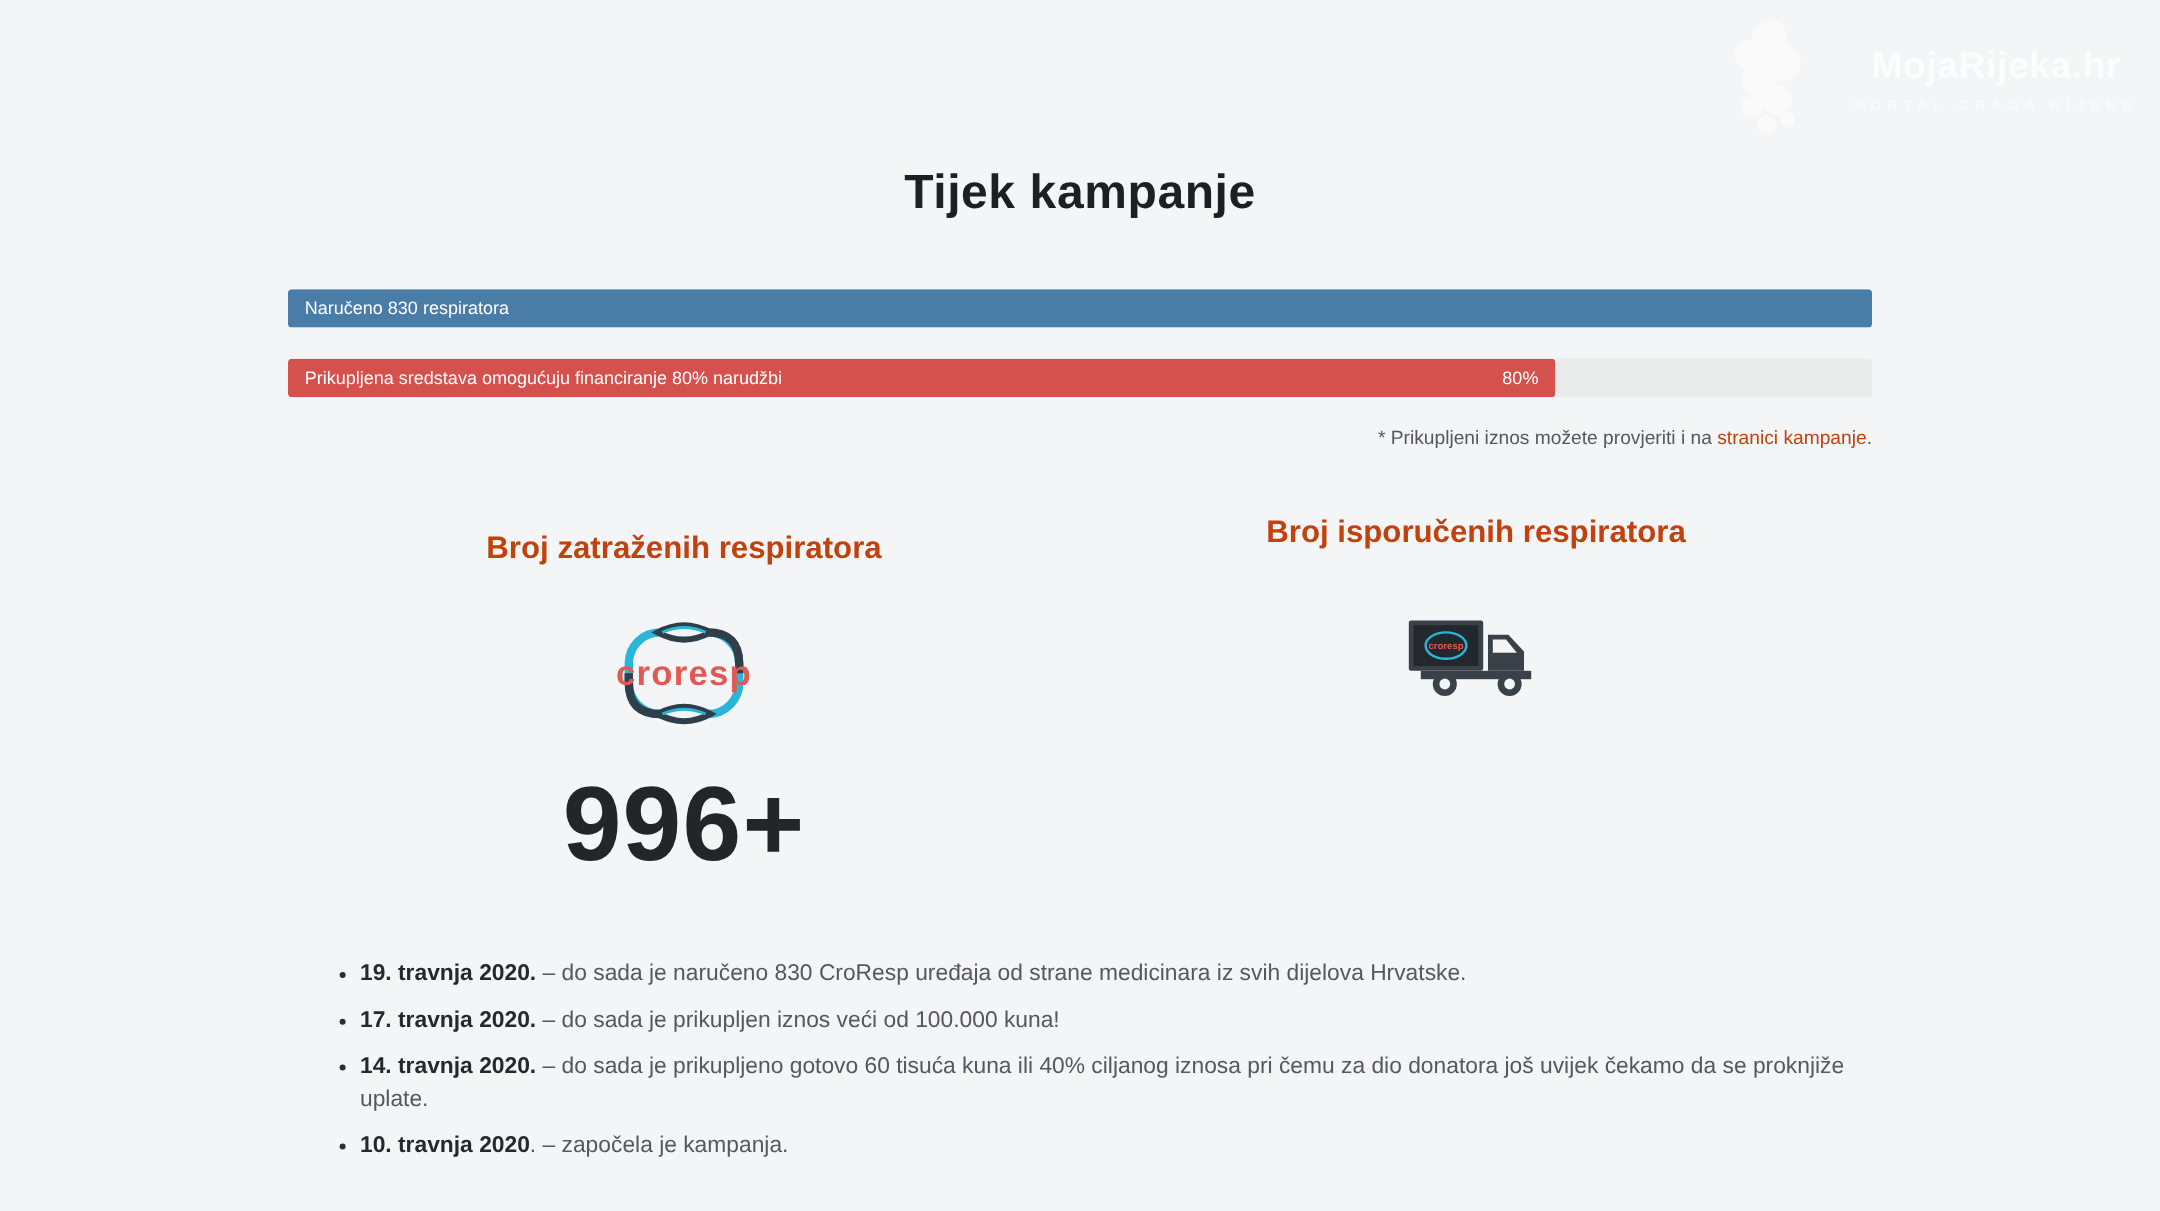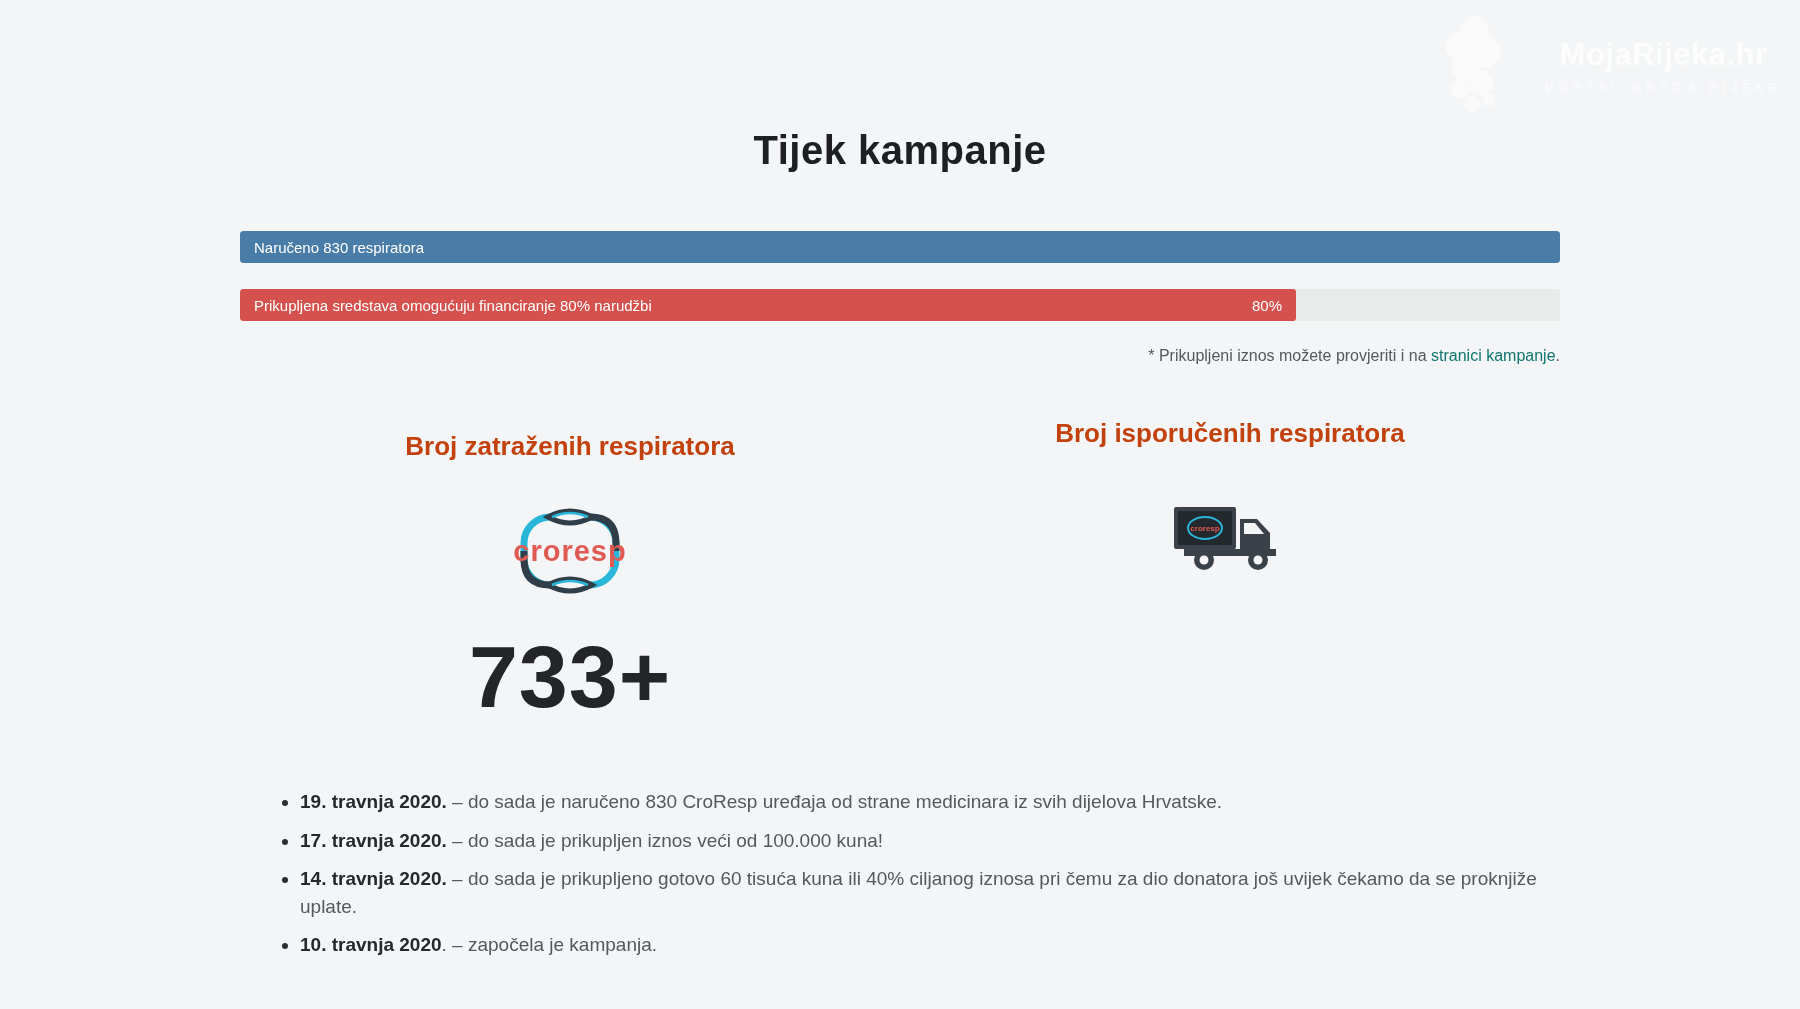--- a/index.html
+++ b/index.html
@@ -21,21 +21,21 @@
     font-size: 31px; font-weight: 800; color: #ffffff; opacity: .8;
     letter-spacing: .5px;
   }
   .wm-subtitle {
     margin-top: 8px; font-size: 12px; font-weight: 700; color: #ffffff;
     opacity: .5; letter-spacing: 5px;
   }
   .container { width: 1320px; margin: 0 auto; padding-top: 128px; }
   .page-title {
     text-align: center; font-size: 40px; font-weight: 800;
-    color: #1d1f22; letter-spacing: .5px;
+    color: #1d1f22; letter-spacing: .5px; margin-top: 10px;
   }
   .bars { margin-top: 58px; }
   .bar-track {
     width: 100%; height: 32px; background: #e9eaea; border-radius: 3px;
     margin-bottom: 26px; position: relative; overflow: hidden; text-align: center;
   }
   .bar-fill {
     height: 100%; border-radius: 3px;
     display: flex; align-items: center; justify-content: space-between;
     padding: 0 14px; color: #ffffff; font-size: 15px; white-space: nowrap;
@@ -99,40 +99,40 @@
     </div>
     <div class="bar-track">
       <div class="bar-fill" style="background-color: rgb(212, 81, 78); width: 80%;">
         <span class="bar-label">Prikupljena sredstava omogućuju financiranje 80% narudžbi</span>
         <span class="bar-value">80%</span>
       </div>
     </div>
   </div>
 
   <div class="note">
-    <span>* Prikupljeni iznos možete provjeriti i na </span><a style="color: #0f766e;">stranici kampanje</a><span>.</span>
+    <span>* Prikupljeni iznos možete provjeriti i na </span><a style="color: #c2410c;">stranici kampanje</a><span>.</span>
   </div>
 
   <div class="columns">
 
     <div class="col col-left">
       <div class="col-heading">Broj zatraženih respiratora</div>
       <div class="icon-wrap">
         <svg width="128" height="100" viewBox="0 0 128 100">
           <rect x="18" y="16" width="92" height="68" rx="26" fill="none" stroke="#29b6d8" stroke-width="7"></rect>
           <path d="M64 16 H84 Q110 16 110 42 V50" fill="none" stroke="#2f3e49" stroke-width="7"></path>
           <path d="M64 84 H44 Q18 84 18 58 V50" fill="none" stroke="#2f3e49" stroke-width="7"></path>
           <path d="M42 16 Q64 4 86 16 Q64 28 42 16 Z" fill="#f4f5f7" stroke="#2f3e49" stroke-width="5"></path>
           <path d="M42 84 Q64 72 86 84 Q64 96 42 84 Z" fill="#f4f5f7" stroke="#2f3e49" stroke-width="5"></path>
           <path d="M46 16 Q64 8 82 16" fill="none" stroke="#29b6d8" stroke-width="2.5"></path>
           <path d="M46 84 Q64 76 82 84" fill="none" stroke="#29b6d8" stroke-width="2.5"></path>
           <text x="64" y="60" text-anchor="middle" font-family="Liberation Sans, sans-serif" font-size="29" font-weight="700" fill="#e05a54" letter-spacing="1">croresp</text>
         </svg>
       </div>
-      <div class="counter-value">733+</div>
+      <div class="counter-value">996+</div>
     </div>
 
     <div class="col col-right">
       <div class="col-heading">Broj isporučenih respiratora</div>
       <div class="icon-wrap">
         <svg width="120" height="75" viewBox="0 0 120 75">
           <rect x="4" y="6" width="62" height="42" rx="2" fill="#3a4148"></rect>
           <rect x="8" y="10" width="54" height="34" fill="#23282d"></rect>
           <ellipse cx="35" cy="27" rx="17" ry="11" fill="none" stroke="#29b6d8" stroke-width="2"></ellipse>
           <text x="35" y="30" text-anchor="middle" font-family="Liberation Sans, sans-serif" font-size="8" font-weight="700" fill="#e05a54">croresp</text>

